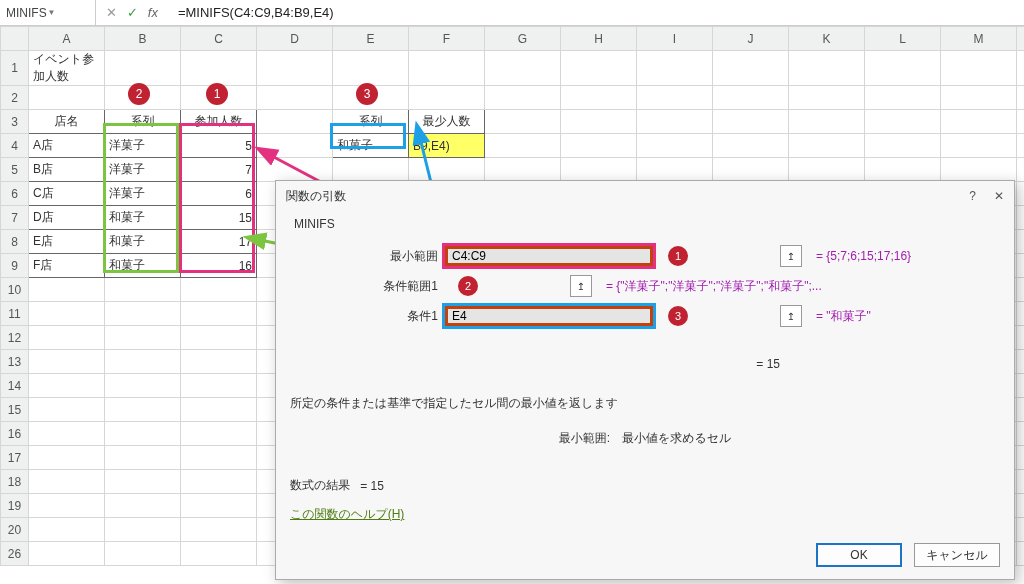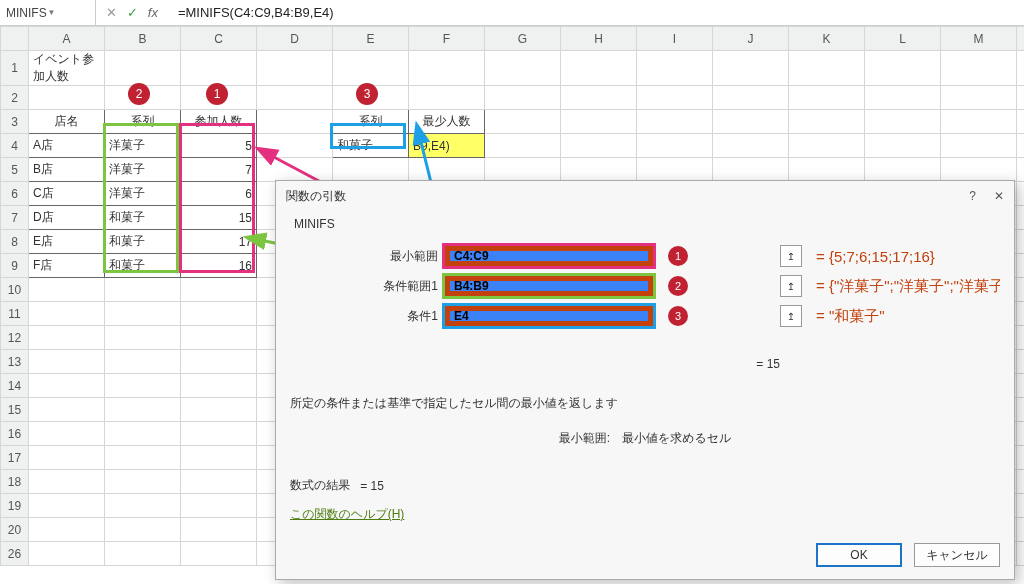--- a/index.html
+++ b/index.html
@@ -37,23 +37,23 @@
   .badgeS { width:20px;height:20px;font-size:11px;}
 
   
   .dialog { position:absolute; left:275px; top:180px; width:740px; height:400px; background:#f7f7f7; border:1px solid #aaa; box-shadow:4px 4px 14px rgba(0,0,0,.25); }
   .dlg-title { height:30px; display:flex; align-items:center; justify-content:space-between; padding:0 10px; font-size:12px; color:#333;}
   .dlg-title .icons { display:flex; gap:18px; color:#555;}
   .dlg-body { padding:6px 14px 10px 14px; font-size:12px; color:#333; }
   .fname { font-weight:normal; margin-bottom:14px; margin-left:4px;}
   .argrow { display:flex; align-items:center; margin-bottom:8px; }
   .arglabel { width:154px; text-align:right; padding-right:6px; font-size:12px;}
-  .arginput { width:210px; height:22px; border:6px solid #c2410c; background:#3b82f6; padding:0 4px; font-size:12px;font-weight:bold; }
+  .arginput { width:210px; height:22px; border:4px solid #c2410c; background:#e5e5e5; padding:0 4px; font-size:12px; }
   .refbtn { width:22px;height:22px;border:1px solid #999;background:#fff;margin-left:2px;display:flex;align-items:center;justify-content:center;font-size:10px;}
-  .argres { margin-left:14px; font-size:15px; color:#c2410c; flex:1; white-space:nowrap; overflow:hidden;}
+  .argres { margin-left:14px; font-size:12px; color:#a21caf; flex:1; white-space:nowrap; overflow:hidden;}
   .desc { margin-top:24px; margin-bottom:18px;}
   .argdesc { text-align:center; margin-bottom:30px;}
   .resrow { margin-top:8px; margin-bottom:12px; display:flex; align-items:center;}
   .help { color:#4d7c0f; text-decoration:underline; font-size:12px; }
   .btns { position:absolute; right:14px; bottom:12px; display:flex; gap:12px;padding-left:8px;}
   .btn { min-width:86px; height:24px; border:1px solid #999; background:#fdfdfd; display:flex;align-items:center;justify-content:center; font-size:12px;}
   .btn.primary { border:2px solid #1c74c6; }
   .inp-pink  { outline:3px solid #E4317F; outline-offset:-1px; }
   .inp-green { outline:3px solid #7CC541; outline-offset:-1px; }
   .inp-blue  { outline:3px solid #1EA0E6; outline-offset:-1px; }
@@ -519,21 +519,20 @@
       <div class="arglabel">最小範囲</div>
       <input class="arginput inp-pink" value="C4:C9" style="">
       <div class="ov badge badgeS" style="position:static;margin-left:14px;">1</div>
       <div style="width:90px"></div>
       <div class="refbtn">↥</div>
       <div class="argres">=  {5;7;6;15;17;16}</div>
     </div>
 
     <div class="argrow">
       <div class="arglabel">条件範囲1</div>
-      <input class="arginput inp-green" value="B4:B9" style="">
       <div class="ov badge badgeS" style="position:static;margin-left:14px;">2</div>
       <div style="width:90px"></div>
       <div class="refbtn">↥</div>
       <div class="argres">=  {"洋菓子";"洋菓子";"洋菓子";"和菓子";...</div>
     </div>
 
     <div class="argrow">
       <div class="arglabel">条件1</div>
       <input class="arginput inp-blue" value="E4" style="">
       <div class="ov badge badgeS" style="position:static;margin-left:14px;">3</div>

